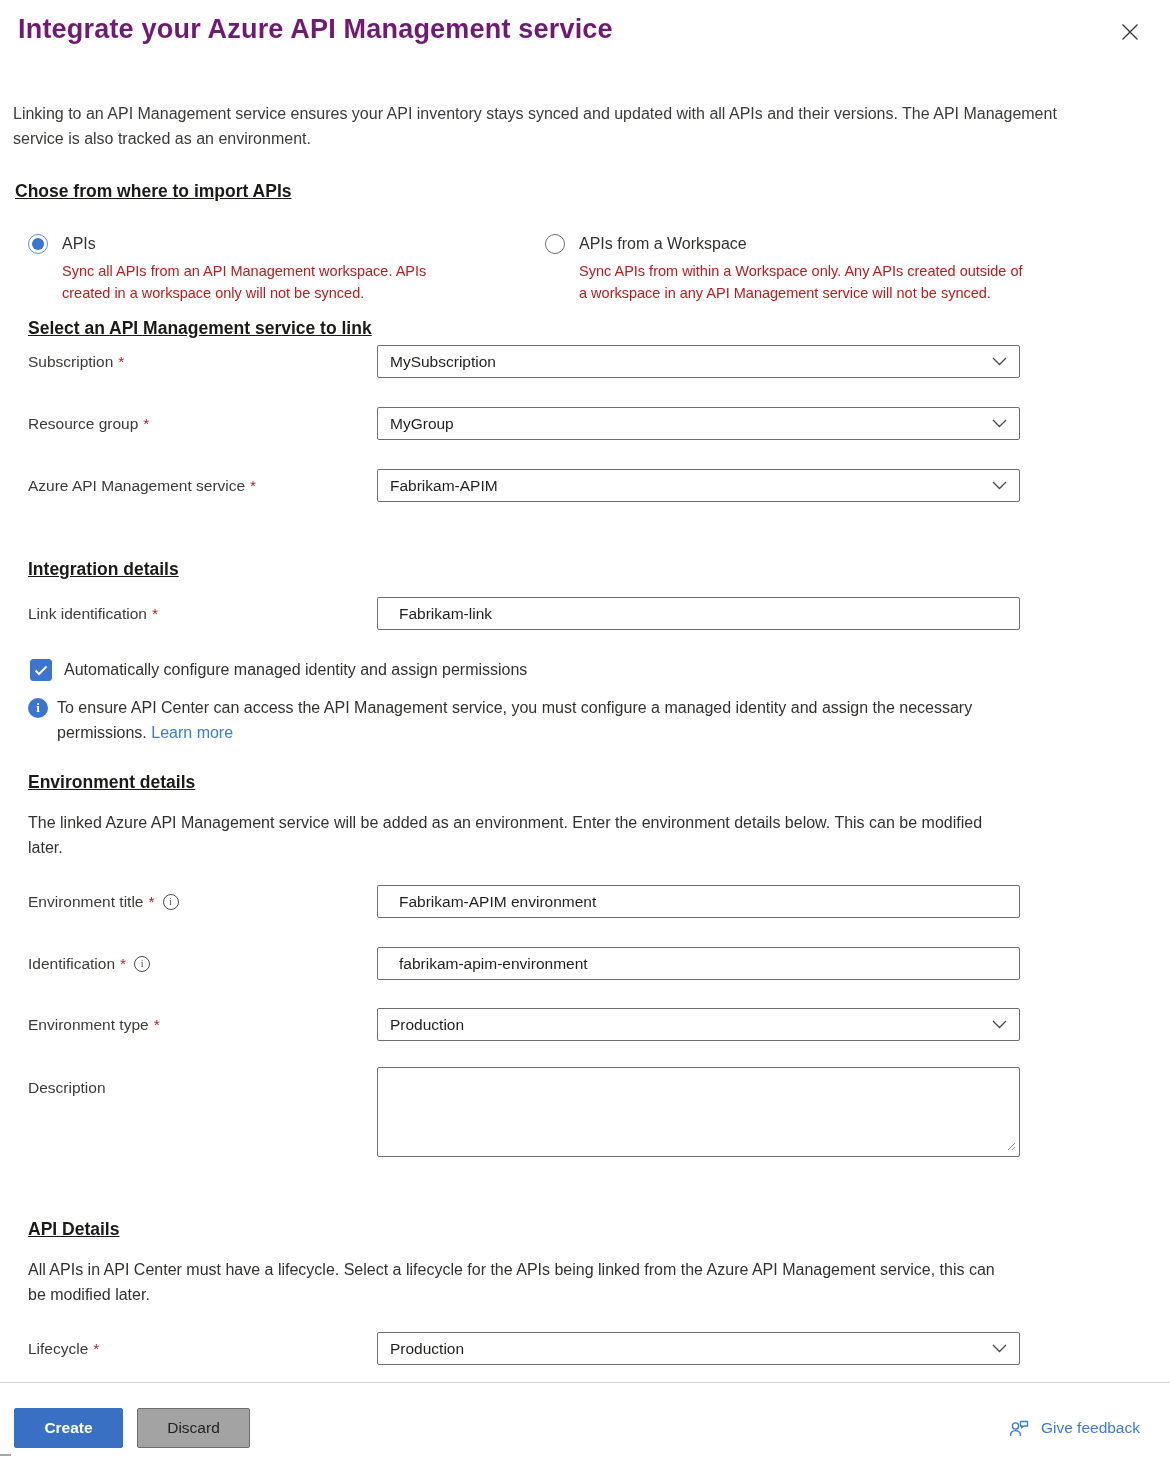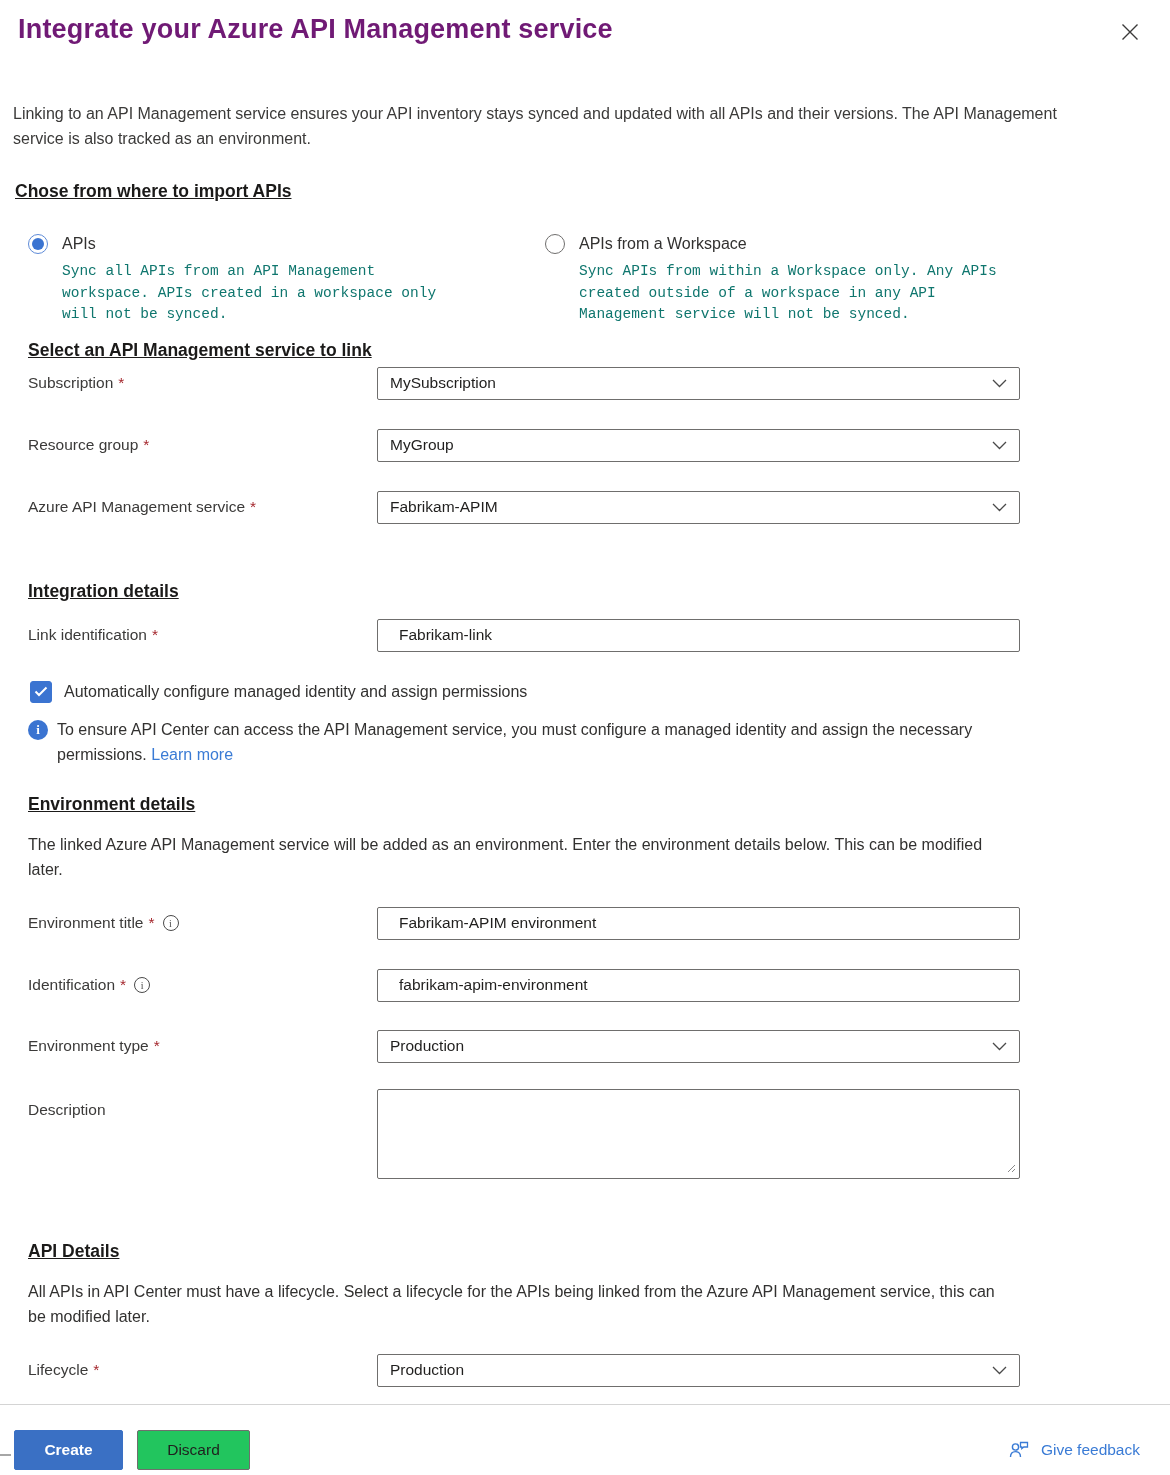--- a/index.html
+++ b/index.html
@@ -22,21 +22,21 @@
 
   .radio-group { display:flex; margin:32px 0 0 28px; }
   .radio-col1 { flex:0 0 517px; }
   .radio-col2 { flex:0 0 500px; }
   .radio-row { display:flex; align-items:center; cursor:pointer; }
   .radio-circle { width:20px; height:20px; border-radius:50%; flex:0 0 20px; }
   .radio-circle.sel { border:1px solid #5e8bd8; display:flex; align-items:center; justify-content:center; }
   .radio-circle.sel .dot { width:12px; height:12px; border-radius:50%; background:#3b74d1; }
   .radio-circle.unsel { border:1px solid #6f6e6d; }
   .radio-label { margin-left:14px; font-size:16px; color:#323130; }
-  .radio-desc { margin:7px 0 0 34px; font-size:14.5px; line-height:21.5px; color:#0f766e;font-family:Liberation Mono, monospace; }
+  .radio-desc { margin:7px 0 0 34px; font-size:14.5px; line-height:21.5px; color:#b91c1c; }
   .radio-col1 .radio-desc { width:392px; }
   .radio-col2 .radio-desc { width:452px; }
 
   .form-row { display:flex; margin-left:28px; align-items:center; }
   .form-row.top-align { align-items:flex-start; }
   .form-label { flex:0 0 349px; font-size:15.5px; color:#3b3a39; display:flex; align-items:center; }
   .form-row.top-align .form-label { padding-top:12px; }
   .star { color:#a4262c; margin-left:5px; }
   .info-ring { width:16px; height:16px; border:1px solid #4a4a4a; border-radius:50%; margin-left:8px; display:inline-flex; align-items:center; justify-content:center; font-size:10px; color:#4a4a4a; font-family:"Liberation Serif", serif; }
   .text-input, .dropdown, .desc-area { width:643px; border:1px solid #6f6e6d; border-radius:2px; background:#fff; font-family:"Liberation Sans", sans-serif; }
@@ -61,21 +61,21 @@
   .link { color:#3a7bd5; text-decoration:none; cursor:pointer; }
 
   .body-para { margin:17px 0 0 28px; font-size:16px; line-height:25px; color:#323130; }
   .env-para { width:990px; }
   .api-para { width:975px; }
 
   .divider { margin-top:17px; border-top:1px solid #d4d4d4; width:1170px; }
   .footer { display:flex; align-items:center; margin-top:25px; padding:0 30px 0 14px; }
   .btn { height:40px; border-radius:2px; font-size:15.5px; font-family:"Liberation Sans", sans-serif; cursor:pointer; }
   .btn-create { width:109px; background:#3a70c4; border:1px solid #3a70c4; color:#fff; font-weight:700; }
-  .btn-discard { width:113px; margin-left:14px; background:#22c55e; border:1px solid #6f6e6d; color:#201f1e; }
+  .btn-discard { width:113px; margin-left:14px; background:#a3a3a3; border:1px solid #6f6e6d; color:#201f1e; }
   .feedback { margin-left:auto; display:flex; align-items:center; gap:12px; font-size:15.5px; }
   .tick { position:absolute; left:0; top:1454px; width:11px; height:2px; background:#a6a6a6; }
 </style>
 </head>
 <body>
 
 <div class="dialog">
 
   <div class="dlg-header">
     <div class="dlg-title">Integrate your Azure API Management service</div>

